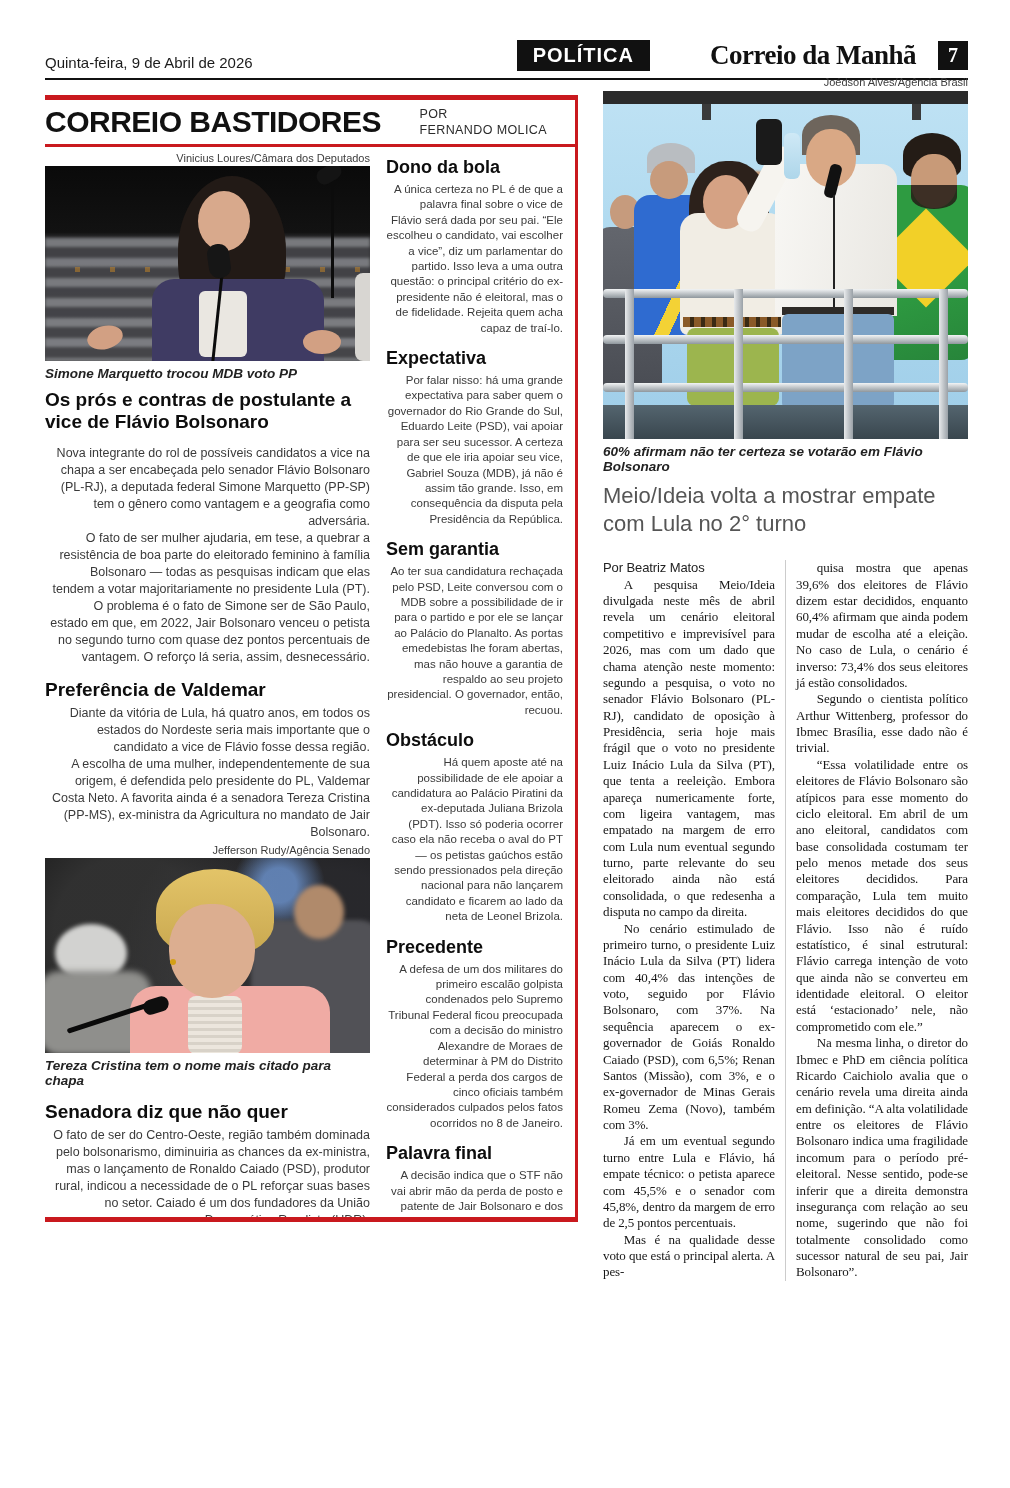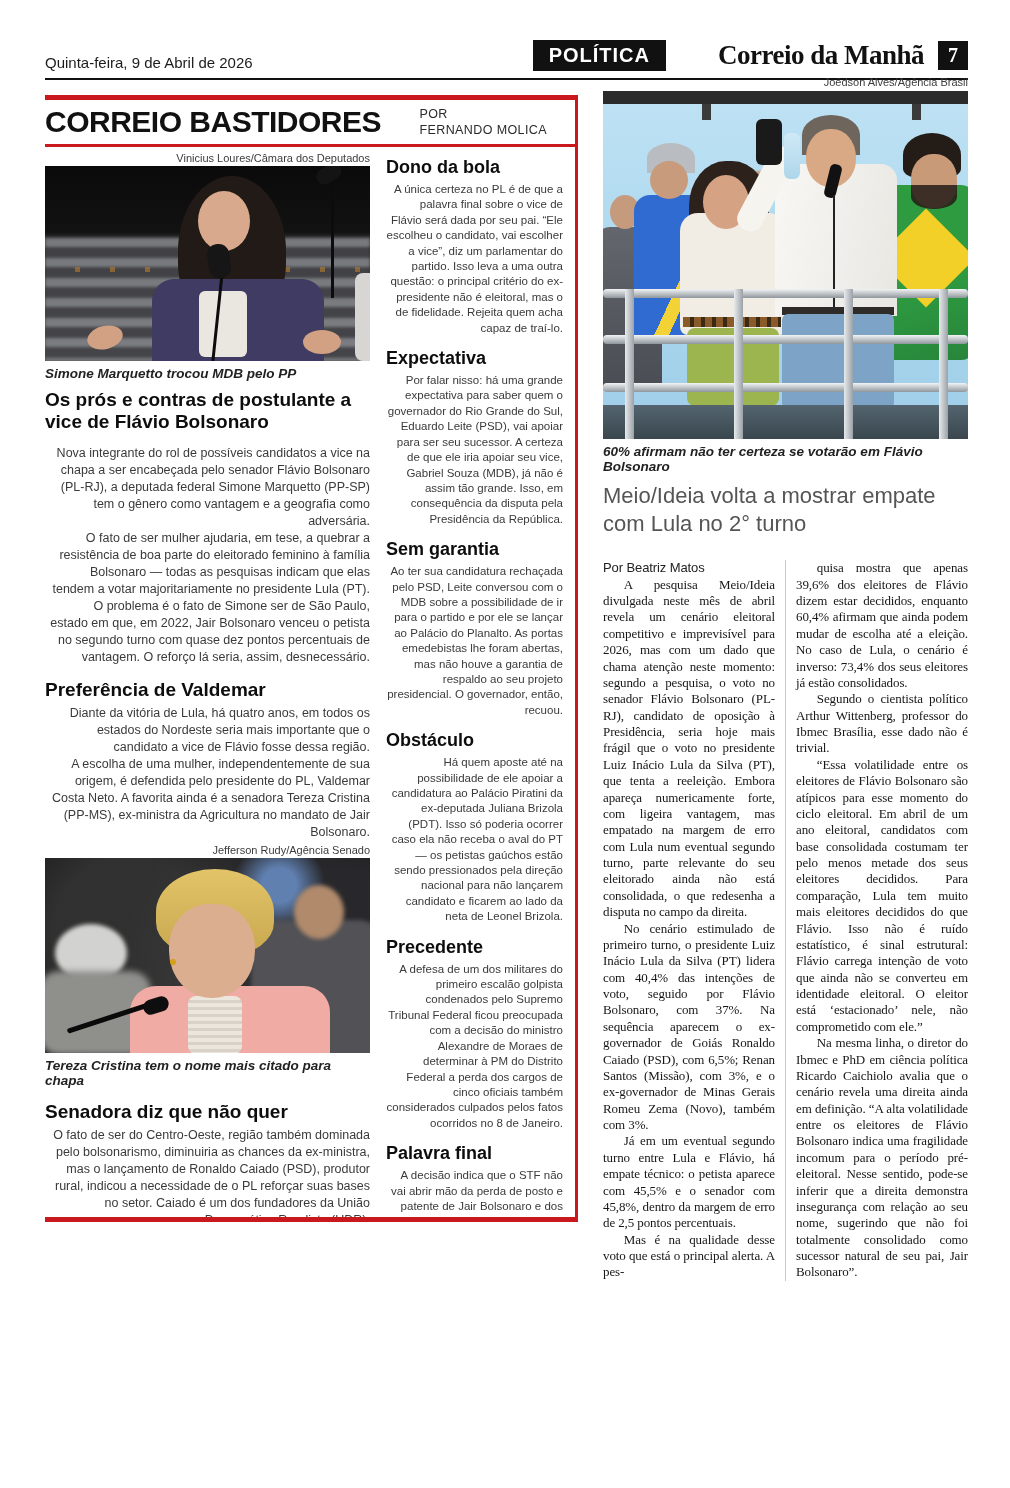--- a/index.html
+++ b/index.html
@@ -7,21 +7,21 @@
   }
   *{box-sizing:border-box;}
   html,body{margin:0;padding:0;}
   body{width:1010px;height:1488px;position:relative;background:#fff;
        font-family:"Liberation Sans",sans-serif;color:var(--ink);overflow:hidden;}
 
   
   .top-header{position:absolute;left:45px;top:40px;width:923px;display:flex;
               align-items:flex-end;border-bottom:2px solid var(--ink);padding-bottom:7px;}
   .pub-date{font-size:15px;color:#1c1c1c;}
-  .hdr-right{margin-left:auto;display:flex;align-items:center;gap:4px;}
+  .hdr-right{margin-left:auto;display:flex;align-items:center;gap:12px;}
   .section-tag{background:var(--ink);color:#fff;font-weight:700;font-size:20px;
                letter-spacing:1px;padding:4px 16px;}
   .masthead{font-family:"Liberation Serif",serif;font-weight:700;font-size:27px;
             letter-spacing:-0.5px;margin:0 10px 0 48px;white-space:nowrap;}
   .page-num{background:var(--ink);color:#fff;font-family:"Liberation Serif",serif;
             font-weight:700;font-size:20px;padding:3px 10px;}
 
   
   .bastidores{position:absolute;left:45px;top:95px;width:533px;height:1127px;
               border-top:5px solid var(--red);border-right:3px solid var(--red);
@@ -173,21 +173,21 @@
         <div class="s-hair"></div>
         <div class="s-body"></div>
         <div class="s-shirt"></div>
         <div class="s-face"></div>
         <div class="s-hand-l"></div>
         <div class="s-hand-r"></div>
         <div class="s-mic-stand"></div>
         <div class="s-mic-head"></div>
       </div>
 
-      <div class="caption">Simone Marquetto trocou MDB pelo PP</div>
+      <div class="caption">Simone Marquetto trocou MDB voto PP</div>
 
       <h2 class="lead-hl">Os prós e contras de postulante a vice de Flávio Bolsonaro</h2>
       <div class="btext">
           <p>Nova integrante do rol de possíveis candidatos a vice na chapa a ser encabeçada pelo senador Flávio Bolsonaro (PL-RJ), a deputada federal Simone Marquetto (PP-SP) tem o gênero como vantagem e a geografia como adversária.</p>
           <p>O fato de ser mulher ajudaria, em tese, a quebrar a resistência de boa parte do eleitorado feminino à família Bolsonaro — todas as pesquisas indicam que elas tendem a votar majoritariamente no presidente Lula (PT).</p>
           <p>O problema é o fato de Simone ser de São Paulo, estado em que, em 2022, Jair Bolsonaro venceu o petista no segundo turno com quase dez pontos percentuais de vantagem. O reforço lá seria, assim, desnecessário.</p>
         </div>
 
       <h3 class="sec-hl">Preferência de Valdemar</h3>
       <div class="btext">

